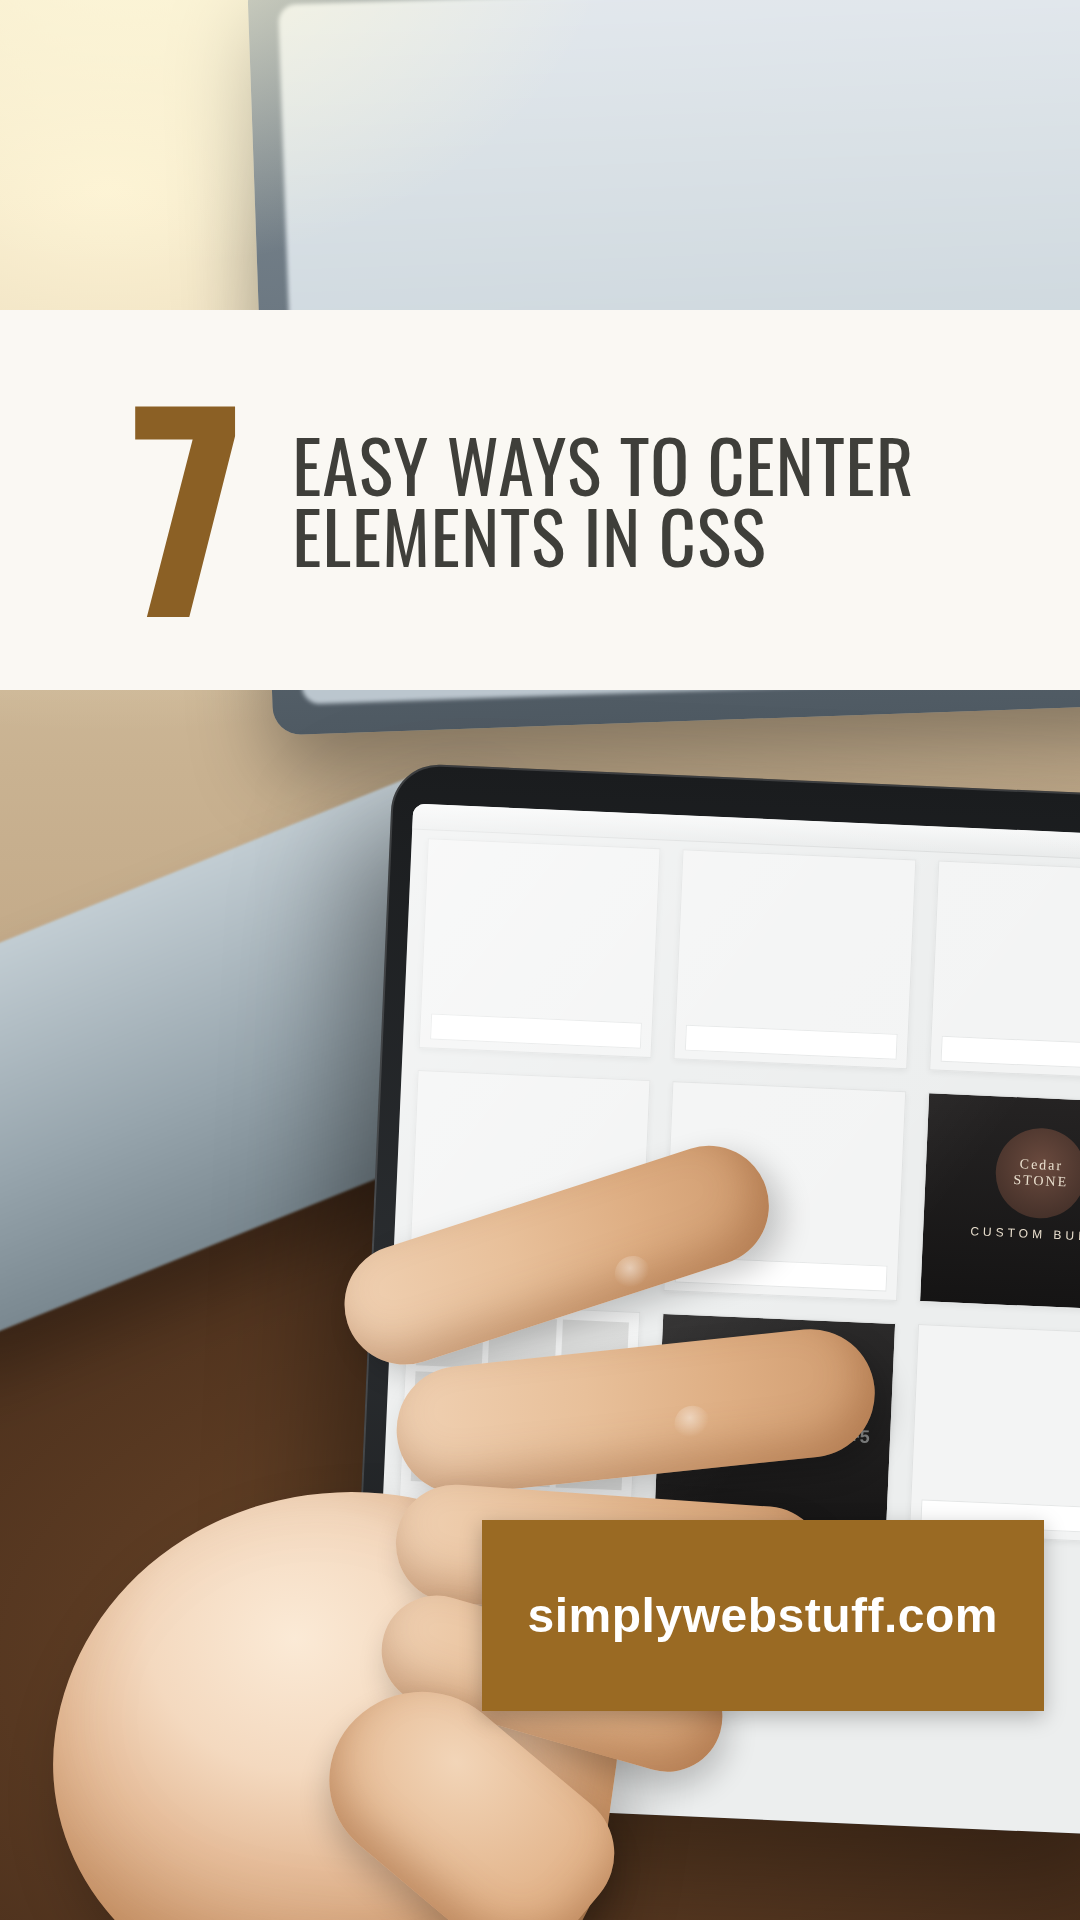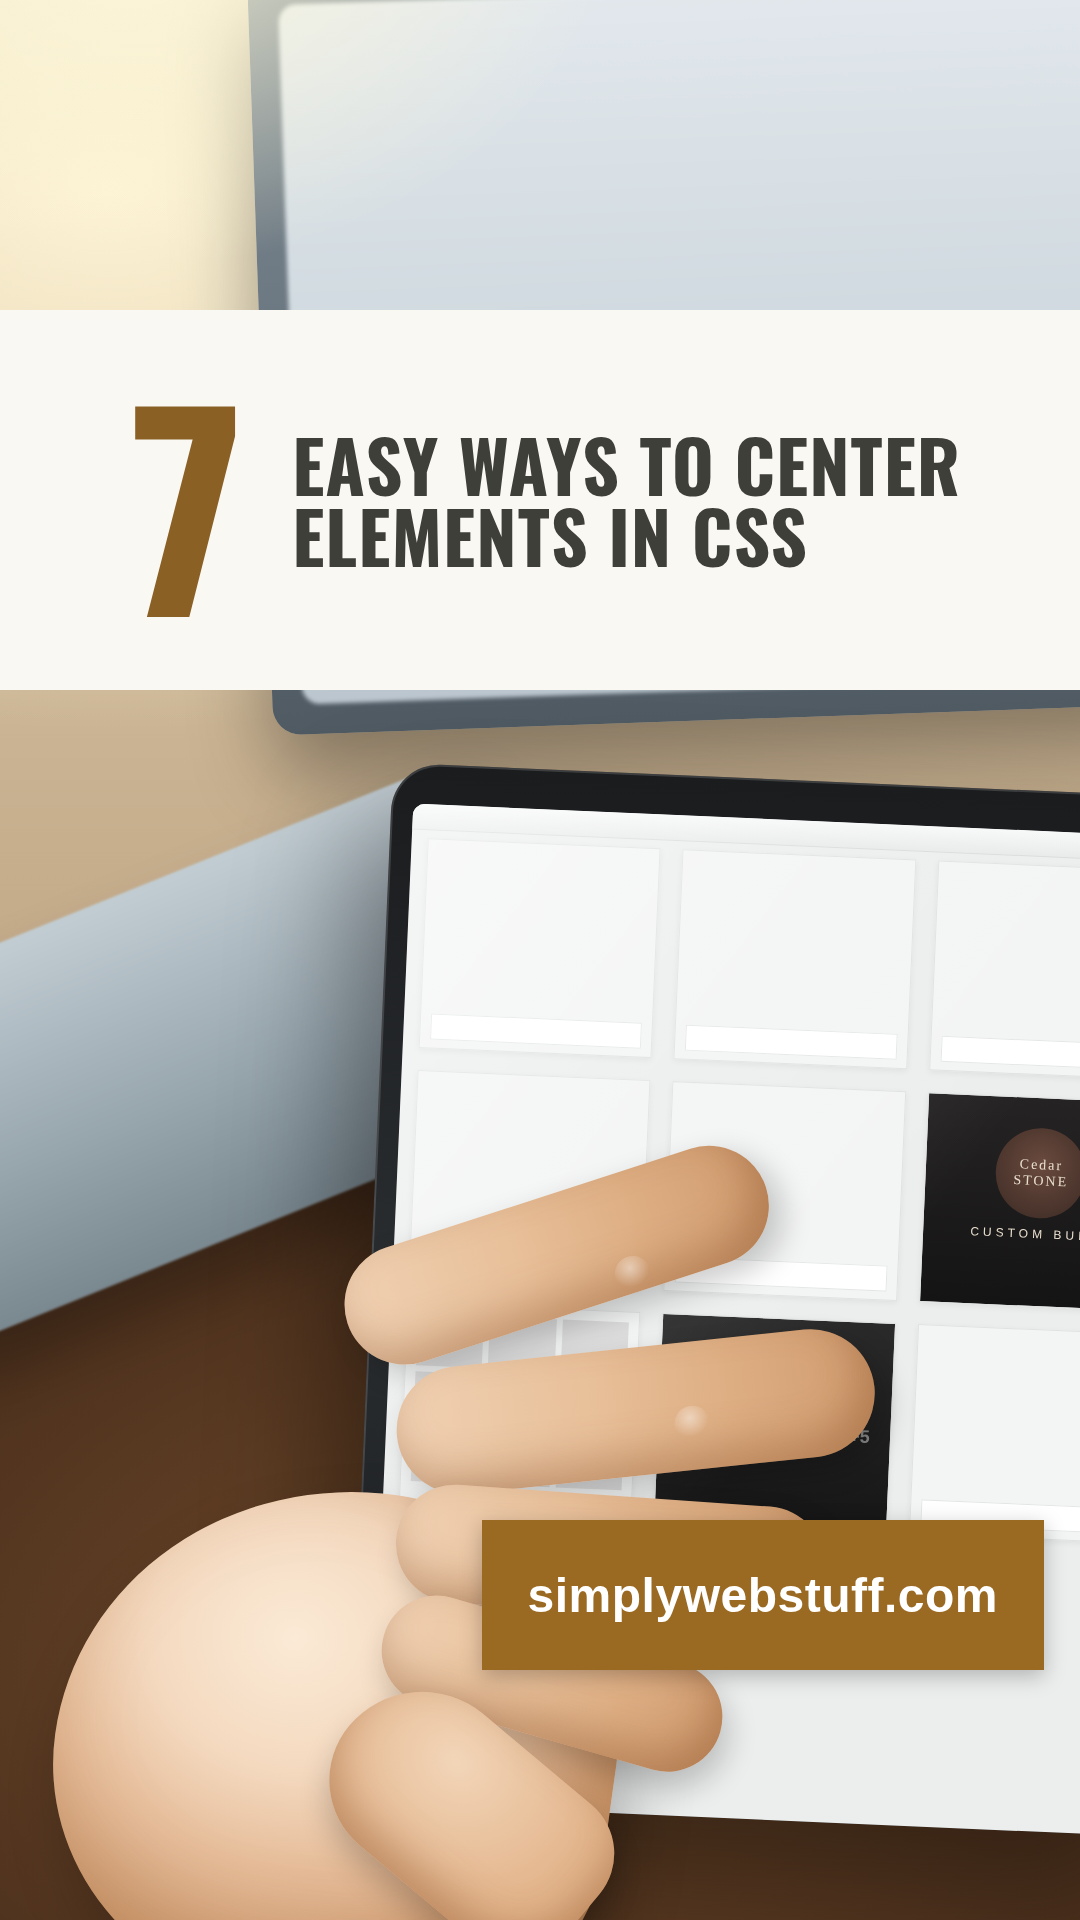--- a/index.html
+++ b/index.html
@@ -169,32 +169,32 @@
     font-stretch: condensed;
     font-weight: 800;
     font-size: 260px;
     line-height: 1;
     color: #8b6025;
     letter-spacing: -6px;
   }
   .headline {
     font-family: "Arial Narrow", "Helvetica Neue Condensed", "Oswald", Impact, Arial, sans-serif;
     font-stretch: condensed;
-    font-weight: 700;
+    font-weight: 400;
     font-size: 72px;
     line-height: 0.98;
     color: #3f3f3a;
     letter-spacing: 1px;
     text-transform: uppercase;
     white-space: pre-line;
   }
   .site-pill {
     position: absolute;
     right: 36px; top: 1520px;
-    min-width: 520px; height: 150px;
+    min-width: 520px; height: 191px;
     background: #9a6a23;
     display: flex; align-items: center; justify-content: center;
     padding: 0 46px;
     box-shadow: 0 6px 20px rgba(0,0,0,0.25);
   }
   .site-pill span {
     color: #ffffff;
     font-family: Arial, Helvetica, sans-serif;
     font-weight: 700;
     font-size: 48px;

